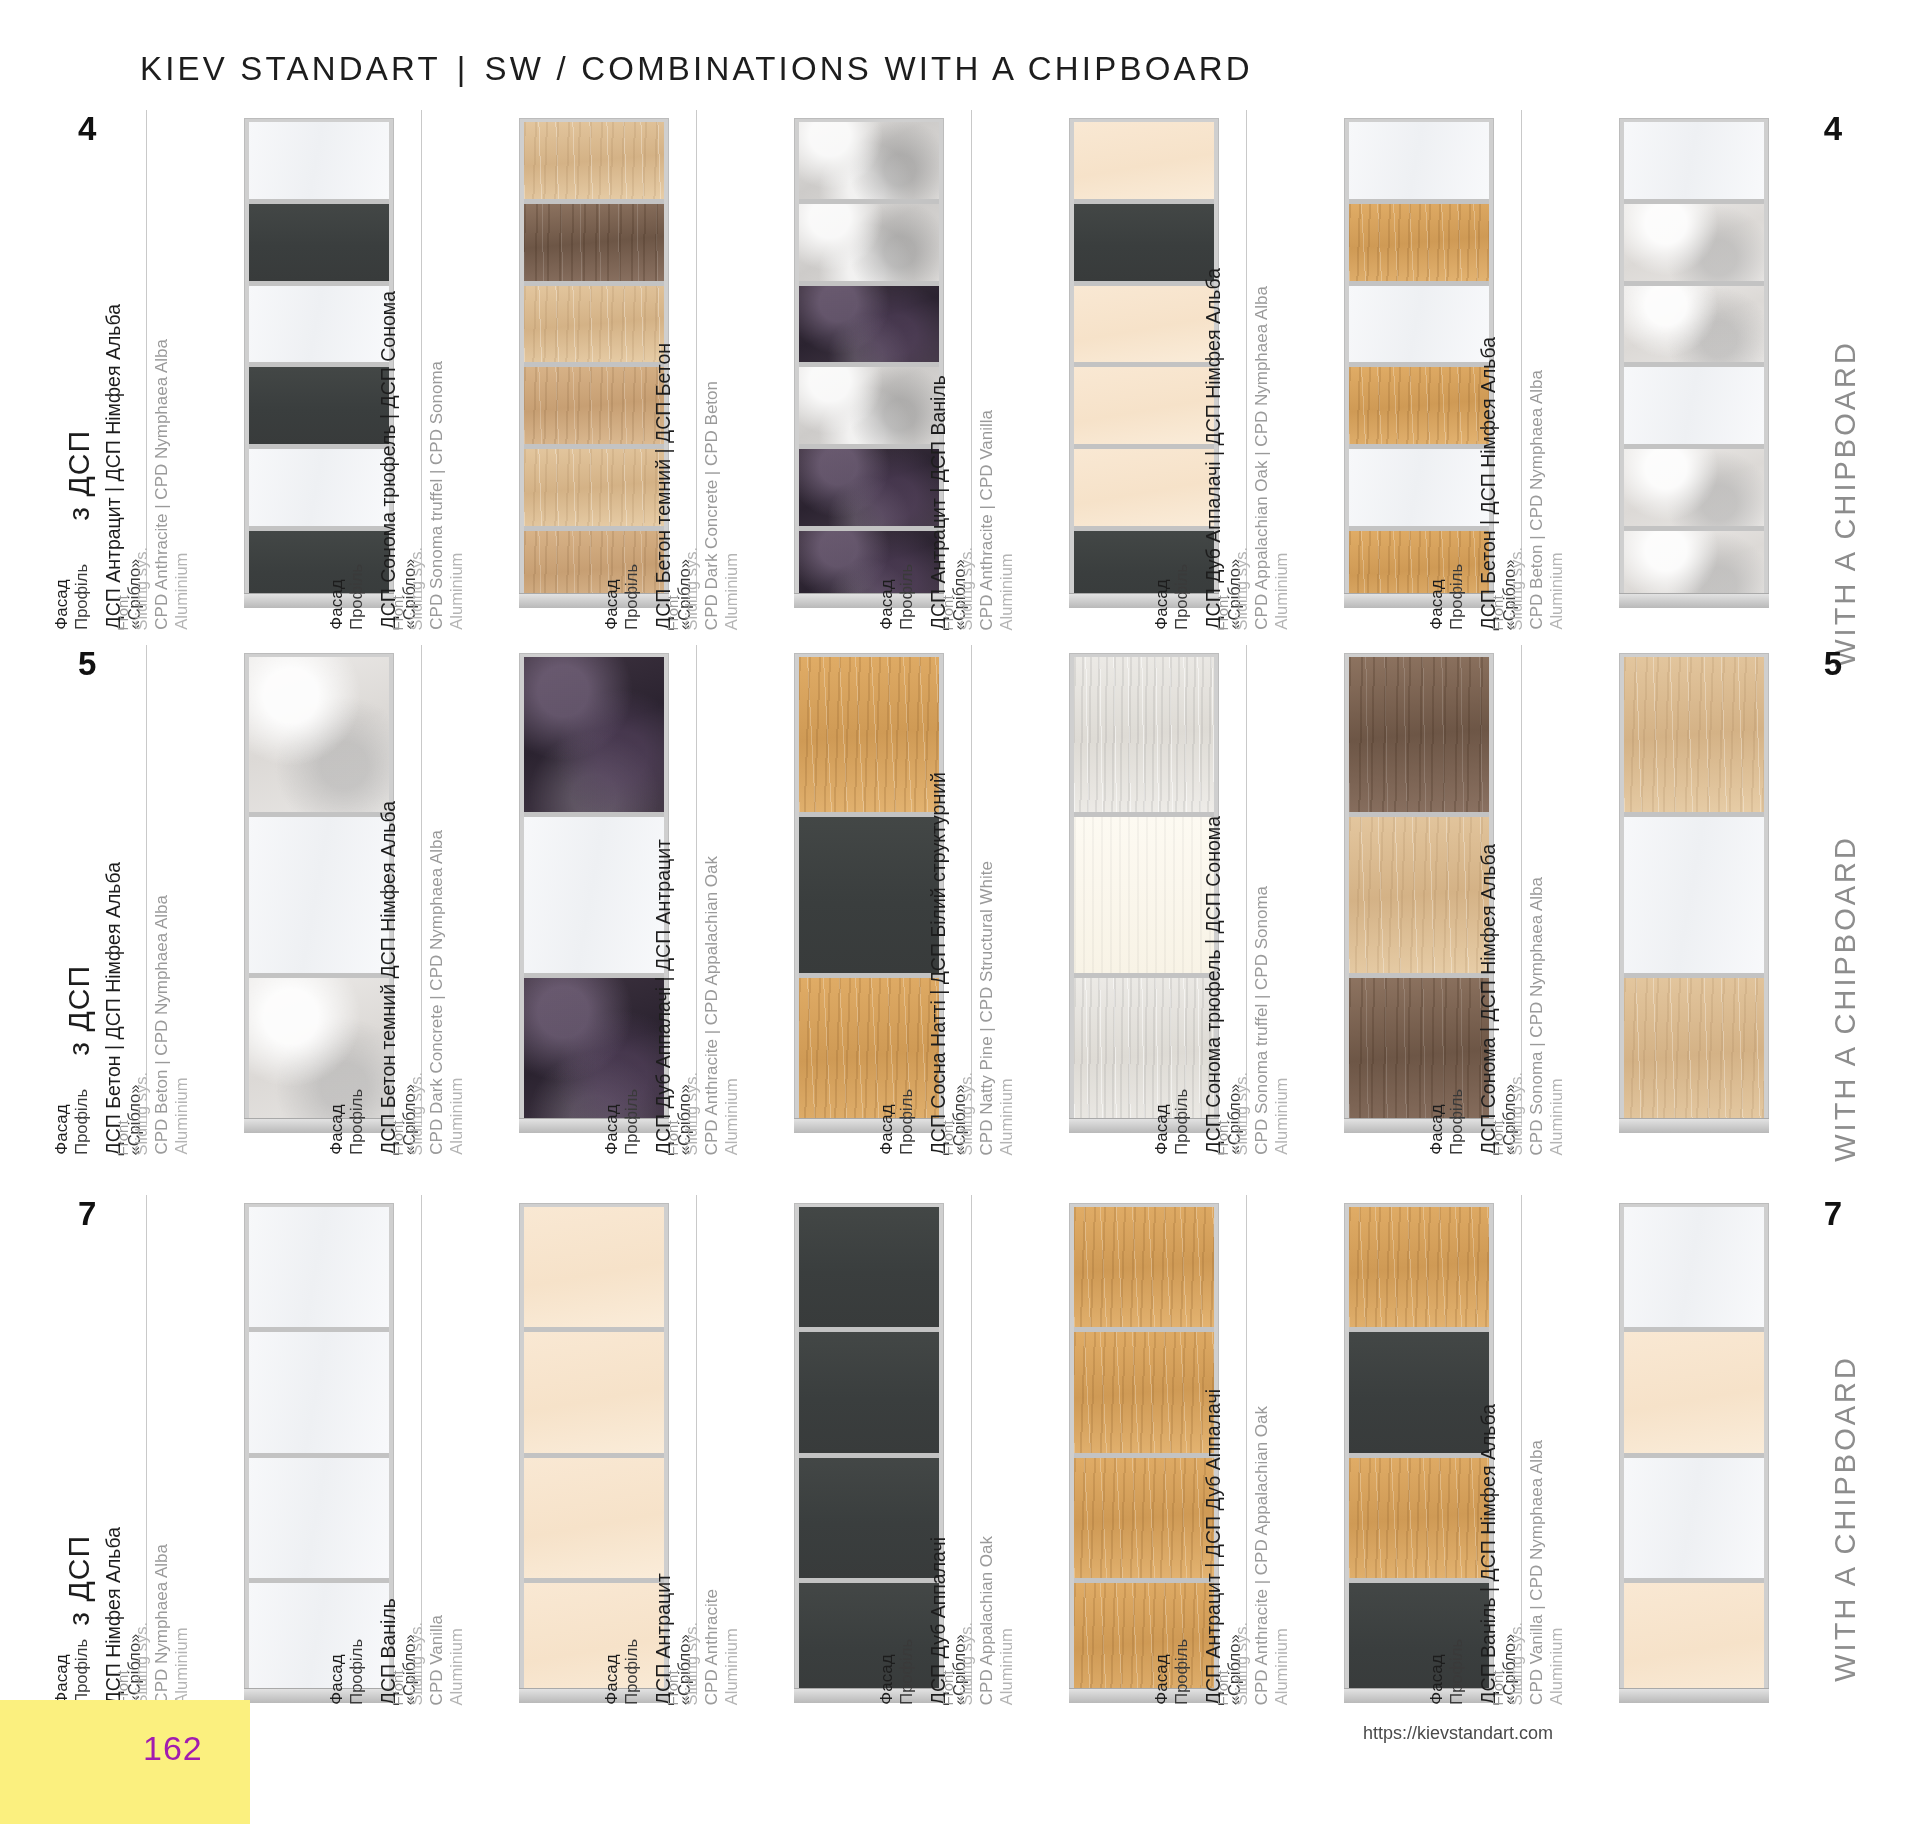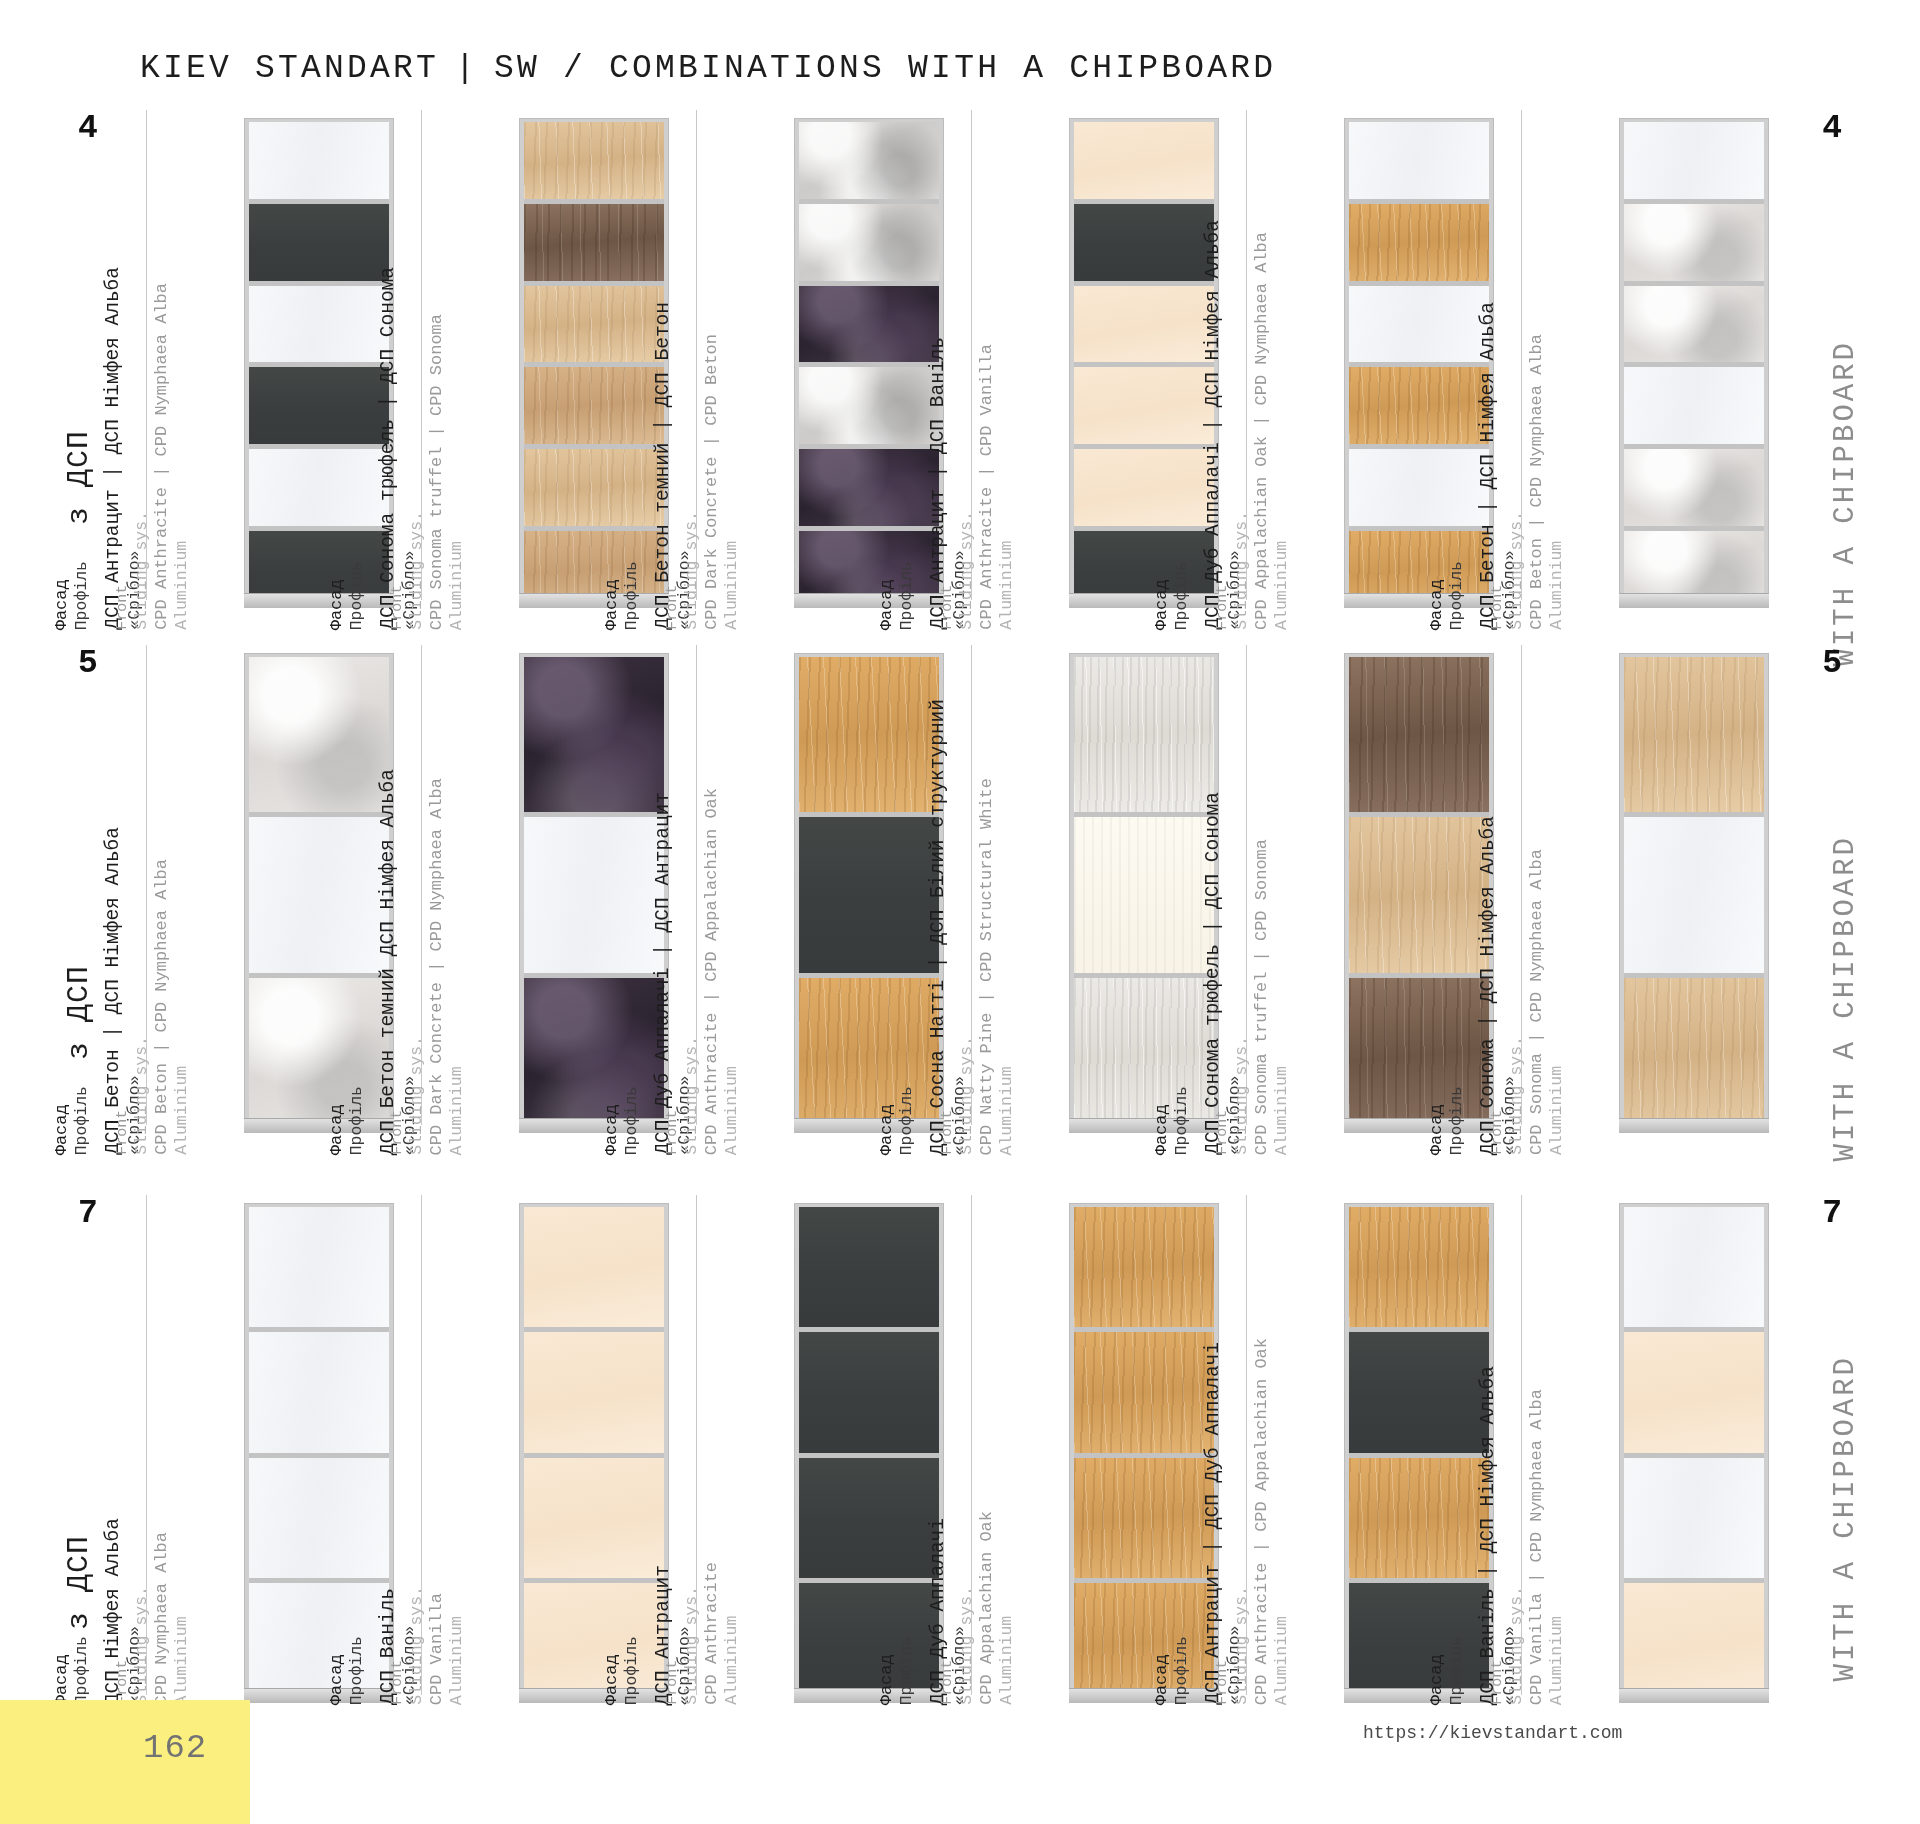--- a/index.html
+++ b/index.html
@@ -4,21 +4,21 @@
 <style>
   html,body{margin:0;padding:0;}
   body{
     width:1920px; height:1824px;
     background:#ffffff;
     font-family:"Liberation Sans", sans-serif;
     color:#1a1a1a;
     overflow:hidden;
     position:relative;
   }
-  .page{position:relative;width:1920px;height:1824px;font-family:Liberation Mono, monospace;}
+  .page{position:relative;width:1920px;height:1824px;}
 
   
   .header{
     position:absolute; left:140px; top:50px;
     font-size:33px; letter-spacing:3.2px; font-weight:300;
     color:#1d1d1d; white-space:nowrap;
   }
   .header .sep{color:#1d1d1d; padding:0 16px;}
 
   
@@ -148,21 +148,21 @@
       linear-gradient(175deg,#e3c69e 0%,#d4b286 50%,#e7cda7 100%);
   }
 
   
   .pagebox{
     position:absolute; left:0; top:1700px; width:250px; height:124px;
     background:#fbf07f;
   }
   .pagenum{
     position:absolute; left:143px; top:1729px;
-    font-size:34px; color:#737373; font-weight:400; letter-spacing:1px;
+    font-size:34px; color:#a21caf; font-weight:400; letter-spacing:1px;
   }
   .site-url{
     position:absolute; left:1363px; top:1723px;
     font-size:18px; color:#4a4a4a; font-weight:300;
   }
   .watermark{
     position:absolute; left:0; right:0; top:1756px;
     text-align:center; font-size:50px; font-weight:bold;
     color:#f2f2f2; letter-spacing:1px;
     -webkit-text-stroke:1px #e6e6e6;

